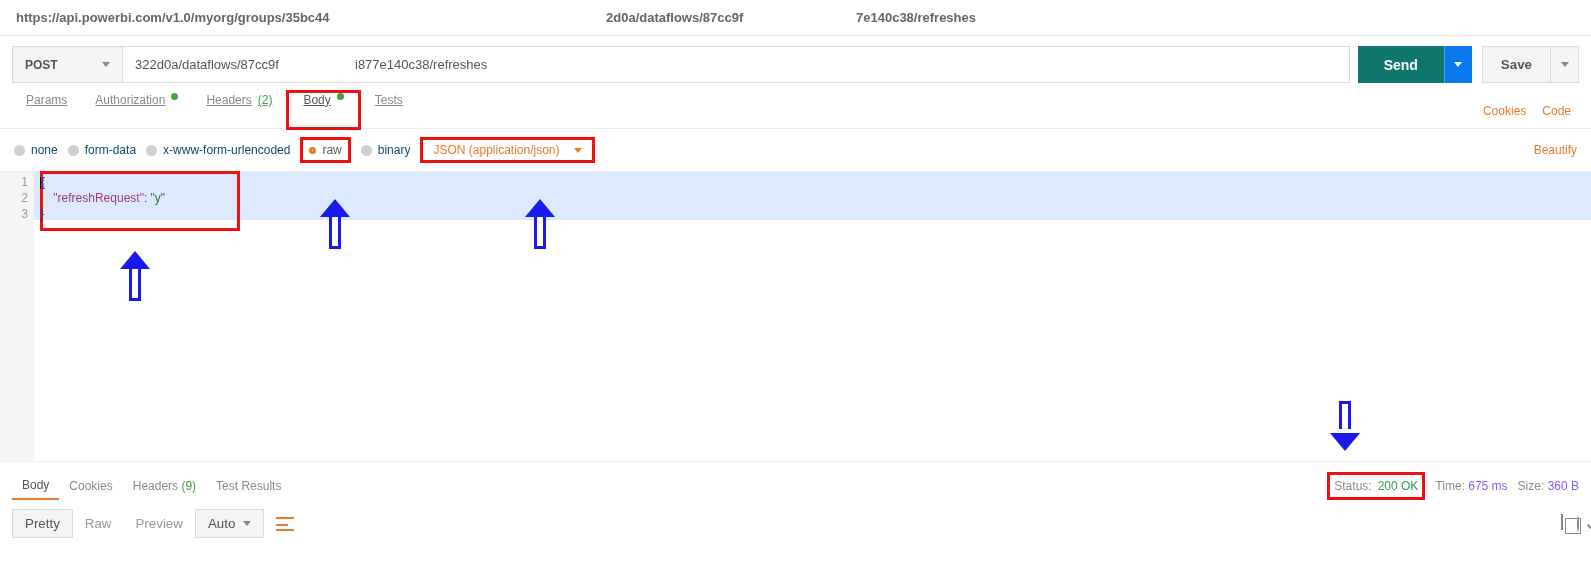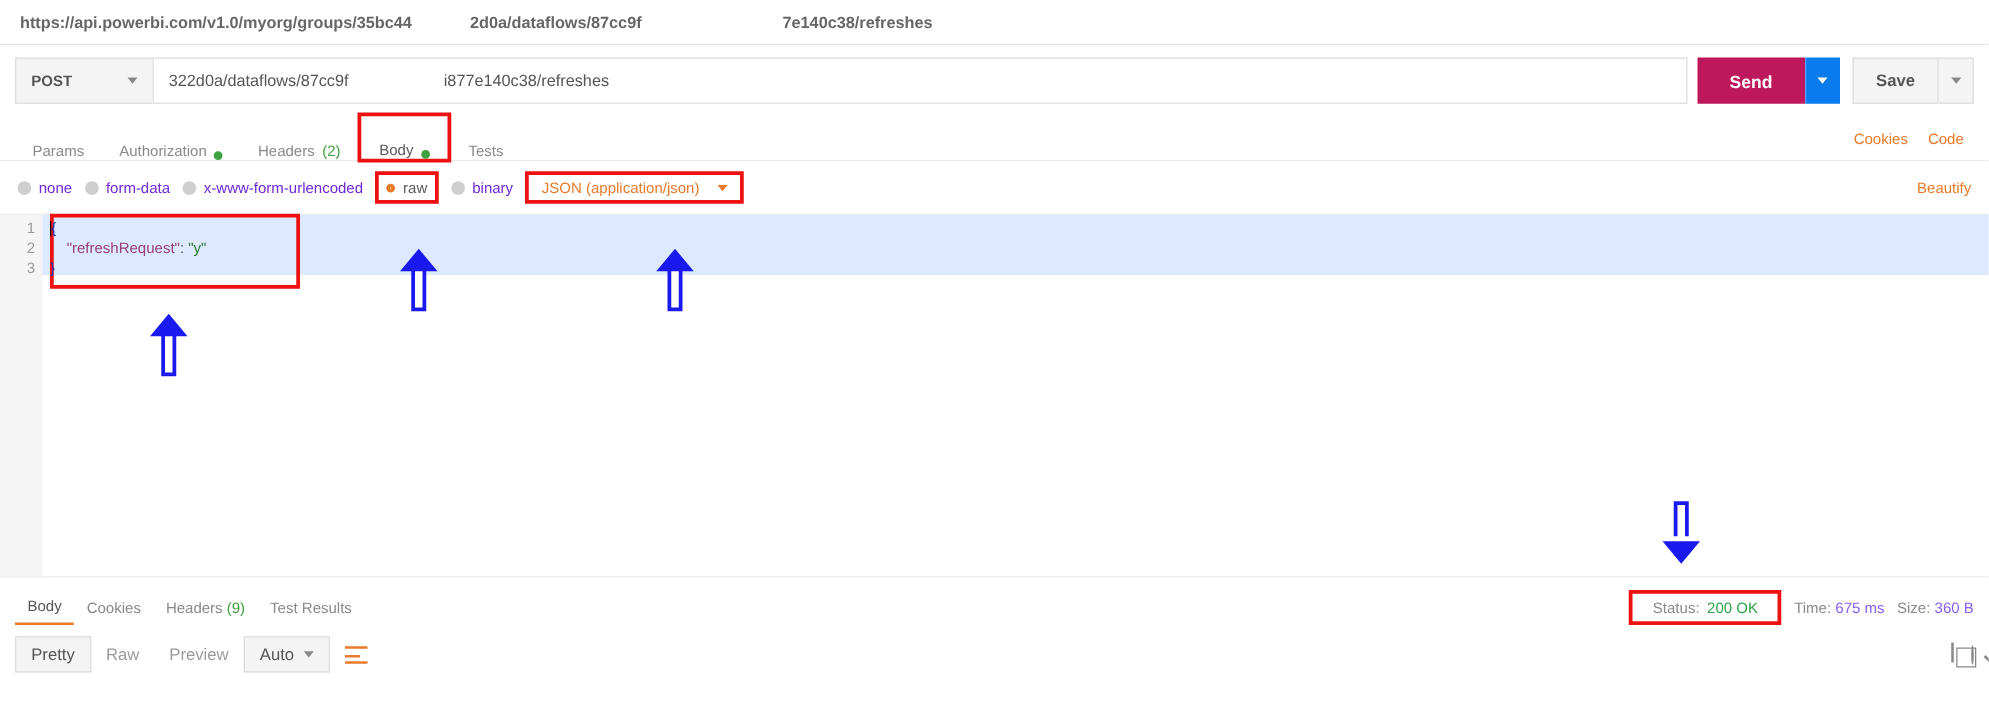--- a/index.html
+++ b/index.html
@@ -5,38 +5,38 @@
 * { box-sizing: border-box; margin: 0; padding: 0; font-family: Arial, Helvetica, sans-serif; }
 body { background: #fff; width: 1591px; font-size: 12px; color: #555; }
 
 .url-bar { padding: 10px 16px; border-bottom: 1px solid #e8e8e8; display: flex; gap: 0; }
 .url-seg { color: #666; font-size: 13px; font-weight: 600; }
 
 .request-row { display: flex; align-items: stretch; padding: 10px 12px; gap: 0; }
 .method-select { width: 110px; background: #f4f4f4; border: 1px solid #dcdcdc; border-right: none; display: flex; align-items: center; justify-content: space-between; padding: 0 12px; color: #555; font-weight: 600; }
 .method-select .caret { width: 0; height: 0; border-left: 4px solid transparent; border-right: 4px solid transparent; border-top: 5px solid #888; }
 .url-input { flex: 1; border: 1px solid #dcdcdc; padding: 10px 12px; font-size: 13px; color: #555; background: #fff; }
-.send-btn { background: #be185d; color: #fff; border: none; padding: 0 26px; font-weight: 700; font-size: 14px; margin-left: 8px; display: flex; align-items: center; }
+.send-btn { background: #0f766e; color: #fff; border: none; padding: 0 26px; font-weight: 700; font-size: 14px; margin-left: 8px; display: flex; align-items: center; }
 .send-caret { background: #097bed; border: none; border-left: 1px solid rgba(255,255,255,0.3); width: 28px; display: flex; align-items: center; justify-content: center; }
 .send-caret .tri { width: 0; height: 0; border-left: 4px solid transparent; border-right: 4px solid transparent; border-top: 5px solid #fff; }
 .save-btn { background: #f4f4f4; border: 1px solid #dcdcdc; padding: 0 18px; margin-left: 10px; color: #555; font-weight: 600; display:flex; align-items:center;text-align:right; }
 .save-caret { background: #f4f4f4; border: 1px solid #dcdcdc; border-left: none; width: 28px; display:flex; align-items:center; justify-content:center; }
 .save-caret .tri { width:0;height:0;border-left:4px solid transparent;border-right:4px solid transparent;border-top:5px solid #888; }
 
 .req-tabs { display: flex; align-items: center; padding: 0 12px; border-bottom: 1px solid #ececec; height: 36px; }
-.req-tab { padding: 0 14px; color: #8a8a8a; font-size: 12px; display: flex; align-items: flex-end; gap: 6px; height: 100%; cursor: pointer; }
+.req-tab { padding: 0 14px; color: #8a8a8a; font-size: 12px; display: flex; align-items: flex-start; gap: 6px; height: 100%; cursor: pointer; text-decoration: underline; }
 .req-tab .dot { width: 7px; height: 7px; border-radius: 50%; background: #3fa13f; }
 .req-tab .count { color: #3fa13f; }
 .req-tab.active { color: #5a5a5a; }
 .req-tab.boxed { border: 3px solid #e11; border-top: 3px solid #e11; height: 40px; margin-top:-2px; }
 .req-tabs .spacer { flex: 1; }
 .orange-link { color: #e87a2a; font-size: 12px; padding: 0 8px; }
 
 .body-opts { display: flex; align-items: center; gap: 10px; padding: 8px 14px; }
-.radio { display: flex; align-items: center; gap: 6px; color: #6d28d9; }
+.radio { display: flex; align-items: center; gap: 6px; color: #0c4a6e; }
 .radio .rdot { width: 11px; height: 11px; border-radius: 50%; background: #cfcfcf; }
 .radio.sel .rdot { background: #fff; border: 3px solid #e87a2a; width: 7px; height: 7px; }
 .radio.sel { color: #5a5a5a; }
 .radio.boxed { border: 3px solid #e11; padding: 3px 6px; }
 .json-select { color: #e87a2a; border: 3px solid #e11; padding: 3px 10px; display: flex; align-items: center; gap: 14px; }
 .json-select .tri { width:0;height:0;border-left:4px solid transparent;border-right:4px solid transparent;border-top:5px solid #e87a2a; }
 .body-opts .spacer { flex: 1; }
 .beautify { color: #e87a2a; }
 
 .editor-wrap { position: relative; }
@@ -61,21 +61,21 @@
 .arrow-down::before { content:""; position:absolute; left:9px; top:0; width:12px; height:36px; background:#1a1af0; }
 .arrow-down::after { content:""; position:absolute; left:0; top:32px; width:0; height:0; border-left:15px solid transparent; border-right:15px solid transparent; border-top:18px solid #1a1af0; }
 .arrow-down .inner::before { content:""; position:absolute; left:12px; top:3px; width:6px; height:30px; background:#fff; }
 .arrow-down .inner::after { content:""; position:absolute; left:5px; top:28px; width:0; height:0; border-left:10px solid transparent; border-right:10px solid transparent; border-top:12px solid #fff; }
 
 .resp-bar { display: flex; align-items: center; padding: 8px 12px 0 12px; border-top: 1px solid #ececec; height: 40px; }
 .resp-tab { padding: 6px 10px; color: #8a8a8a; cursor:pointer; }
 .resp-tab.active { color: #555; border-bottom: 2px solid #e87a2a; }
 .resp-tab .count { color: #3fa13f; }
 .resp-bar .spacer { flex:1; }
-.status-box { border: 3px solid #e11; padding: 4px 16px; display:flex; gap:6px; align-items:center; }
+.status-box { border: 3px solid #e11; padding: 4px 4px; display:flex; gap:6px; align-items:center; }
 .stat-label { color: #8a8a8a; }
 .stat-val { color: #2aa24a; }
 .meta { color:#8a8a8a; margin-left: 10px; }
 .meta .v { color:#8b5cf6; }
 
 .resp-toolbar { display:flex; align-items:center; padding: 8px 12px; gap: 0; }
 .tb-btn { background:#f4f4f4; border:1px solid #dcdcdc; padding:6px 12px; color:#555; display:flex; align-items:center; gap:8px; }
 .tb-btn.ghost { background:transparent; border:none; color:#9a9a9a; }
 .tb-btn .tri { width:0;height:0;border-left:4px solid transparent;border-right:4px solid transparent;border-top:5px solid #888; }
 .wrap-ico { width:18px; height:14px; border-top:2px solid #e87a2a; border-bottom:2px solid #e87a2a; position:relative; }
@@ -85,21 +85,21 @@
 .copy-ico { border:1.5px solid #888; top:-2px; }
 .copy-ico::after { content:""; position:absolute; left:3px; top:3px; width:14px; height:14px; border:1.5px solid #888; background:#fff; }
 .search-ico { width:11px; height:11px; border:1.5px solid #888; border-radius:50%; }
 .search-ico::after { content:""; position:absolute; left:9px; top:9px; width:6px; height:1.5px; background:#888; transform:rotate(45deg); }
 </style>
 </head>
 <body>
 
 <div class="url-bar">
   <span class="url-seg" style="width:360px">https://api.powerbi.com/v1.0/myorg/groups/35bc44</span>
-  <span class="url-seg" style="width:240px;">2d0a/dataflows/87cc9f</span>
+  <span class="url-seg" style="width:240px;margin-left:230px">2d0a/dataflows/87cc9f</span>
   <span class="url-seg" style="margin-left:10px">7e140c38/refreshes</span>
 </div>
 
 <div class="request-row">
   <div class="method-select">
     <span>POST</span>
     <span class="caret"></span>
   </div>
   <div class="url-input" style="display:flex;gap:0;">
     <span style="width:220px;">322d0a/dataflows/87cc9f</span>

